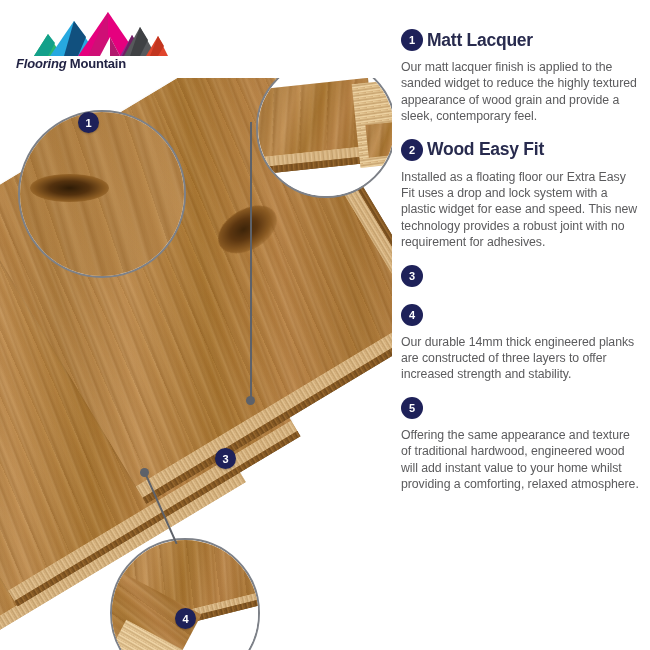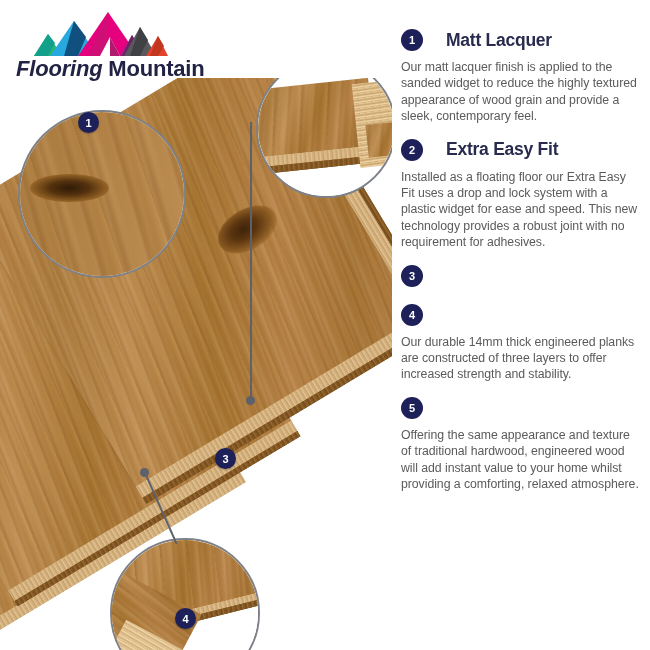--- a/index.html
+++ b/index.html
@@ -8,21 +8,21 @@
     font-family:"Liberation Sans","DejaVu Sans",sans-serif;
     -webkit-font-smoothing:antialiased;
   }
   .page{position:relative;width:650px;height:650px;background:#fff;}
 
   
   .logo{position:absolute;left:16px;top:10px;width:165px;height:72px;}
   .logo-mark{position:absolute;left:12px;top:0;width:140px;height:46px;}
   .logo-word{
     position:absolute;left:0;top:46px;width:165px;height:24px;
-    font-size:22px;letter-spacing:-0.2px;color:#222344;white-space:nowrap;
+    font-size:13px;letter-spacing:-0.2px;color:#222344;white-space:nowrap;
   }
   .logo-word .w1{font-style:italic;font-weight:bold;}
   .logo-word .w2{font-weight:bold;font-style:normal;}
 
   
   .photo{position:absolute;left:0px;top:78px;width:392px;height:572px;overflow:hidden;}
 
   .plank{position:absolute;box-shadow:0 1px 3px rgba(0,0,0,.16);}
 
   
@@ -111,21 +111,21 @@
   
   .features{position:absolute;left:401px;top:26px;width:240px;}
   .feature{position:relative;margin-bottom:11px;}
   .feature-head{display:flex;align-items:center;height:28px;}
   .feature-badge{
     width:22px;height:22px;border-radius:50%;background:#1e2159;
     color:#fff;font-size:11px;font-weight:bold;flex:0 0 22px;
     display:flex;align-items:center;justify-content:center;
   }
   .feature-title{
-    margin-left:23px;font-size:17.5px;font-weight:bold;color:#282b4e;
+    margin-left:4px;font-size:17.5px;font-weight:bold;color:#282b4e;
     letter-spacing:-0.25px;white-space:nowrap;
   }
   .feature-body{
     margin-top:5px;font-size:12.3px;line-height:16.4px;color:#5b5b5d;
     letter-spacing:-0.05px;
   }
 </style>
 </head>
 <body>
 
@@ -244,21 +244,21 @@
         <div class="feature-title">Matt Lacquer</div>
       </div>
       <div class="feature-body">Our matt lacquer finish is applied to the sanded widget to reduce the highly textured appearance of wood grain and provide a sleek, contemporary feel.</div>
     </div>
 
     <div class="feature">
       <div class="feature-head">
         <div class="feature-badge">
           <span>2</span>
         </div>
-        <div class="feature-title">Extra Easy Fit</div>
+        <div class="feature-title">Wood Easy Fit</div>
       </div>
       <div class="feature-body">Installed as a floating floor our Extra Easy Fit uses a drop and lock system with a plastic widget for ease and speed. This new technology provides a robust joint with no requirement for adhesives.</div>
     </div>
 
     <div class="feature">
       <div class="feature-head">
         <div class="feature-badge">
           <span>3</span>
         </div>
       </div>

